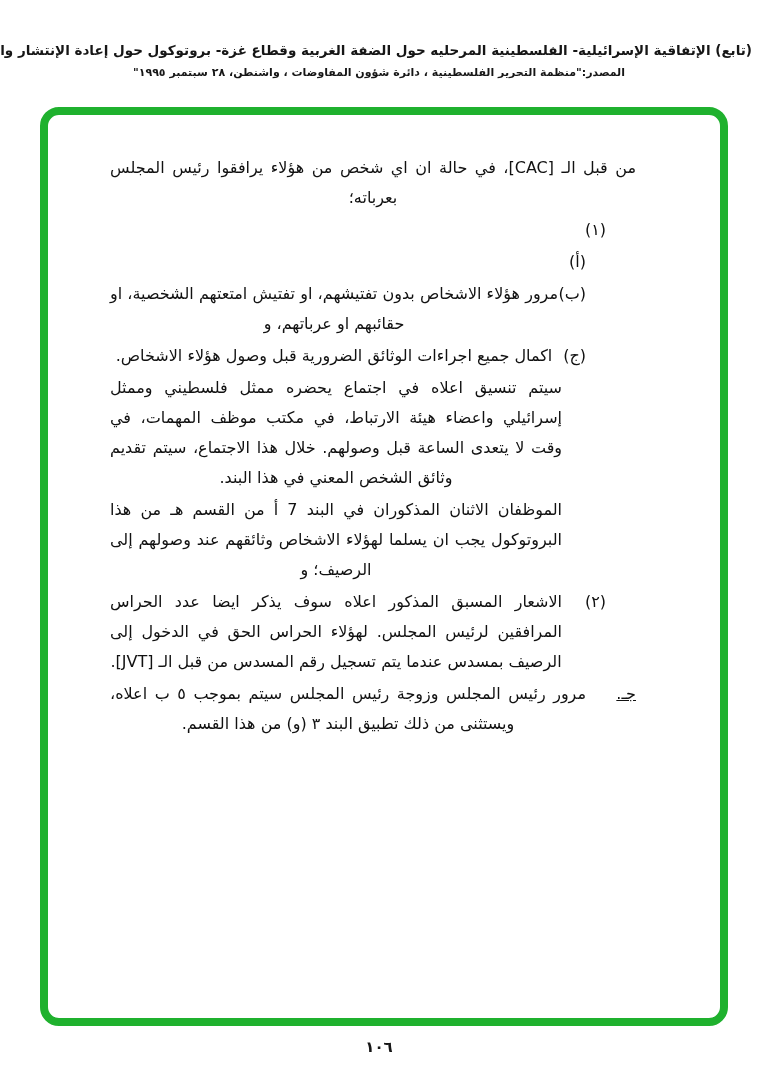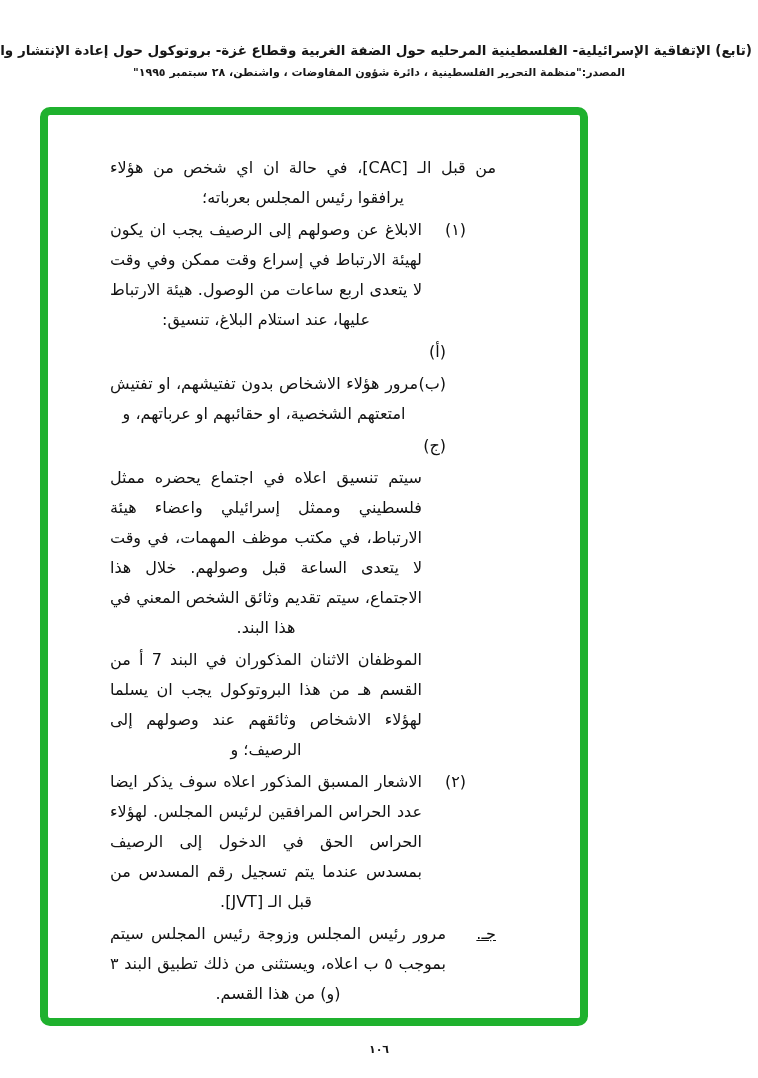--- a/index.html
+++ b/index.html
@@ -34,25 +34,25 @@
     font-weight: bold;
     margin-top: 8px;
     white-space: nowrap;
   }
 
   
   .frame {
     position: absolute;
     left: 40px;
     top: 107px;
-    width: 548px;
+    width: 688px;
     height: 919px;
     box-sizing: border-box;
     border: 8px solid #1fb12e;
-    border-radius: 10px;
+    border-radius: 19px;
     background: #ffffff;
   }
 
   
   .content {
     margin: 38px 84px 0 62px;
     direction: rtl;
     font-size: 16px;
     line-height: 30px;
     color: #111111;
@@ -74,21 +74,21 @@
   .single { text-align-last: right; }
 
   
   .page-number {
     position: absolute;
     bottom: 22px;
     left: 0;
     right: 0;
     text-align: center;
     direction: rtl;
-    font-size: 11px;
+    font-size: 15px;
     font-weight: bold;
     letter-spacing: 2px;
   }
 </style>
 </head>
 <body>
 
 <div class="page">
 
   <div class="header">
@@ -96,34 +96,34 @@
     <div class="header-source">المصدر:"منظمة التحرير الفلسطينية ، دائرة شؤون المفاوضات ، واشنطن، ٢٨ سبتمبر ١٩٩٥"</div>
   </div>
 
   <div class="frame">
     <div class="content">
 
       <p class="para">من قبل الـ [CAC]، في حالة ان اي شخص من هؤلاء يرافقوا رئيس المجلس بعرباته؛</p>
 
       <div class="row lvl1">
         <span class="marker">(١)</span>
-        <p class="para">الابلاغ عن وصولهم إلى الرصيف يجب ان يكون لهيئة الارتباط في إسراع وقت ممكن وفي وقت لا يتعدى اربع ساعات من الوصول. هيئة الارتباط عليها، عند استلام البلاغ، تنسيق:</p>
       </div>
 
       <div class="row lvl2">
         <span class="marker">(أ)</span>
       </div>
 
       <div class="row lvl2">
         <span class="marker">(ب)</span>
         <p class="para">مرور هؤلاء الاشخاص بدون تفتيشهم، او تفتيش امتعتهم الشخصية، او حقائبهم او عرباتهم، و</p>
       </div>
 
       <div class="row lvl2">
         <span class="marker">(ج)</span>
+        <p class="para">اكمال جميع اجراءات الوثائق الضرورية قبل وصول هؤلاء الاشخاص.</p>
       </div>
 
       <p class="para cont-para">سيتم تنسيق اعلاه في اجتماع يحضره ممثل فلسطيني وممثل إسرائيلي واعضاء هيئة الارتباط، في مكتب موظف المهمات، في وقت لا يتعدى الساعة قبل وصولهم. خلال هذا الاجتماع، سيتم تقديم وثائق الشخص المعني في هذا البند.</p>
 
       <p class="para cont-para">الموظفان الاثنان المذكوران في البند 7 أ من القسم هـ من هذا البروتوكول يجب ان يسلما لهؤلاء الاشخاص وثائقهم عند وصولهم إلى الرصيف؛ و</p>
 
       <div class="row lvl1">
         <span class="marker">(٢)</span>
         <p class="para">الاشعار المسبق المذكور اعلاه سوف يذكر ايضا عدد الحراس المرافقين لرئيس المجلس. لهؤلاء الحراس الحق في الدخول إلى الرصيف بمسدس عندما يتم تسجيل رقم المسدس من قبل الـ [JVT].</p>
       </div>

